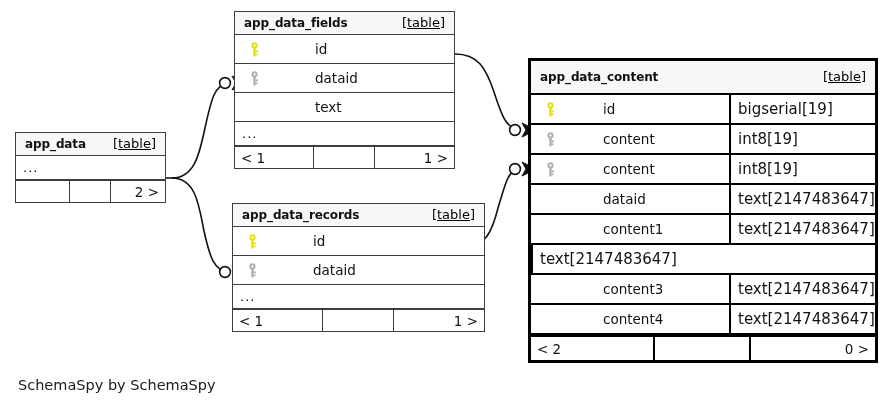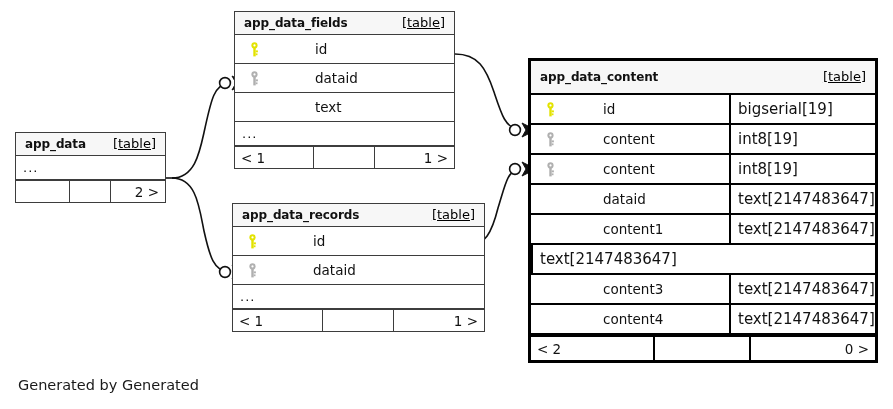--- a/index.html
+++ b/index.html
@@ -416,15 +416,15 @@
       <div class="col-type" style="flex:0 0 146px;">text[2147483647]</div>
     </div>
 
     <div class="tbl-footer">
       <div class="foot-cell foot-left">&lt; 2</div>
       <div class="foot-cell foot-mid"></div>
       <div class="foot-cell foot-right">0 &gt;</div>
     </div>
   </div>
 
-  <div id="caption">Generated by Generated</div>
+  <div id="caption">SchemaSpy by SchemaSpy</div>
 
 </div>
 
 </body></html>

